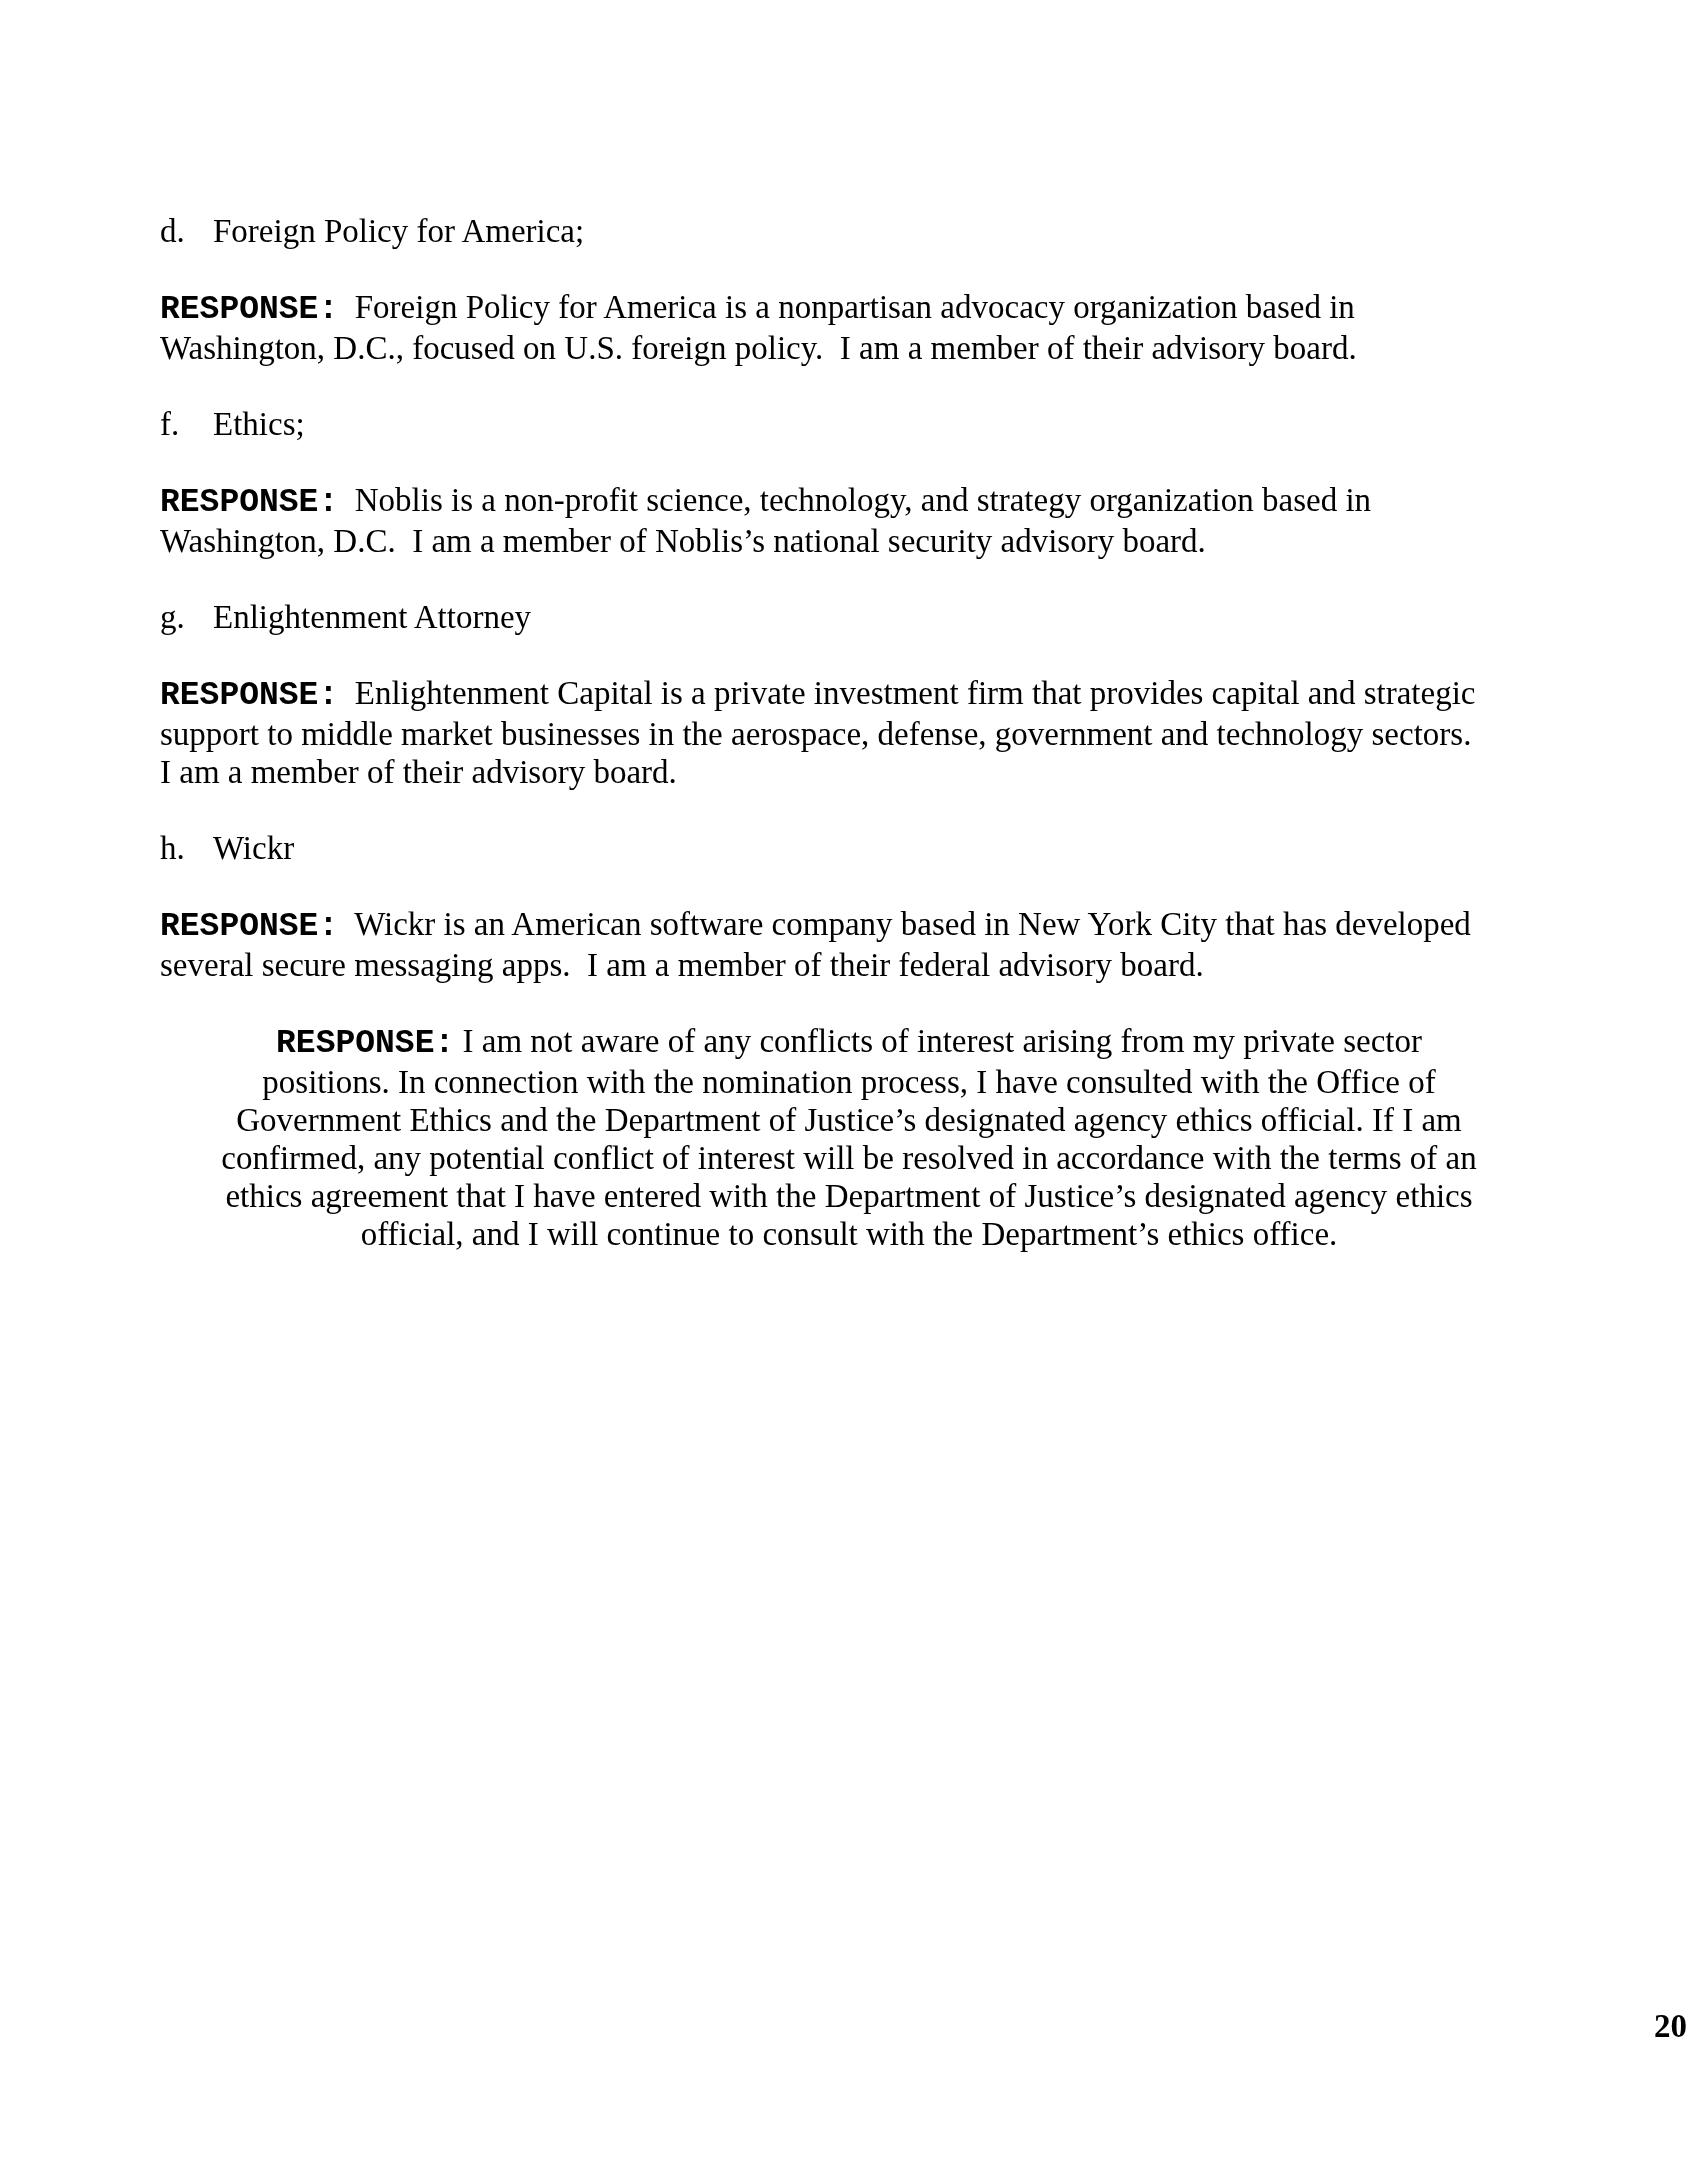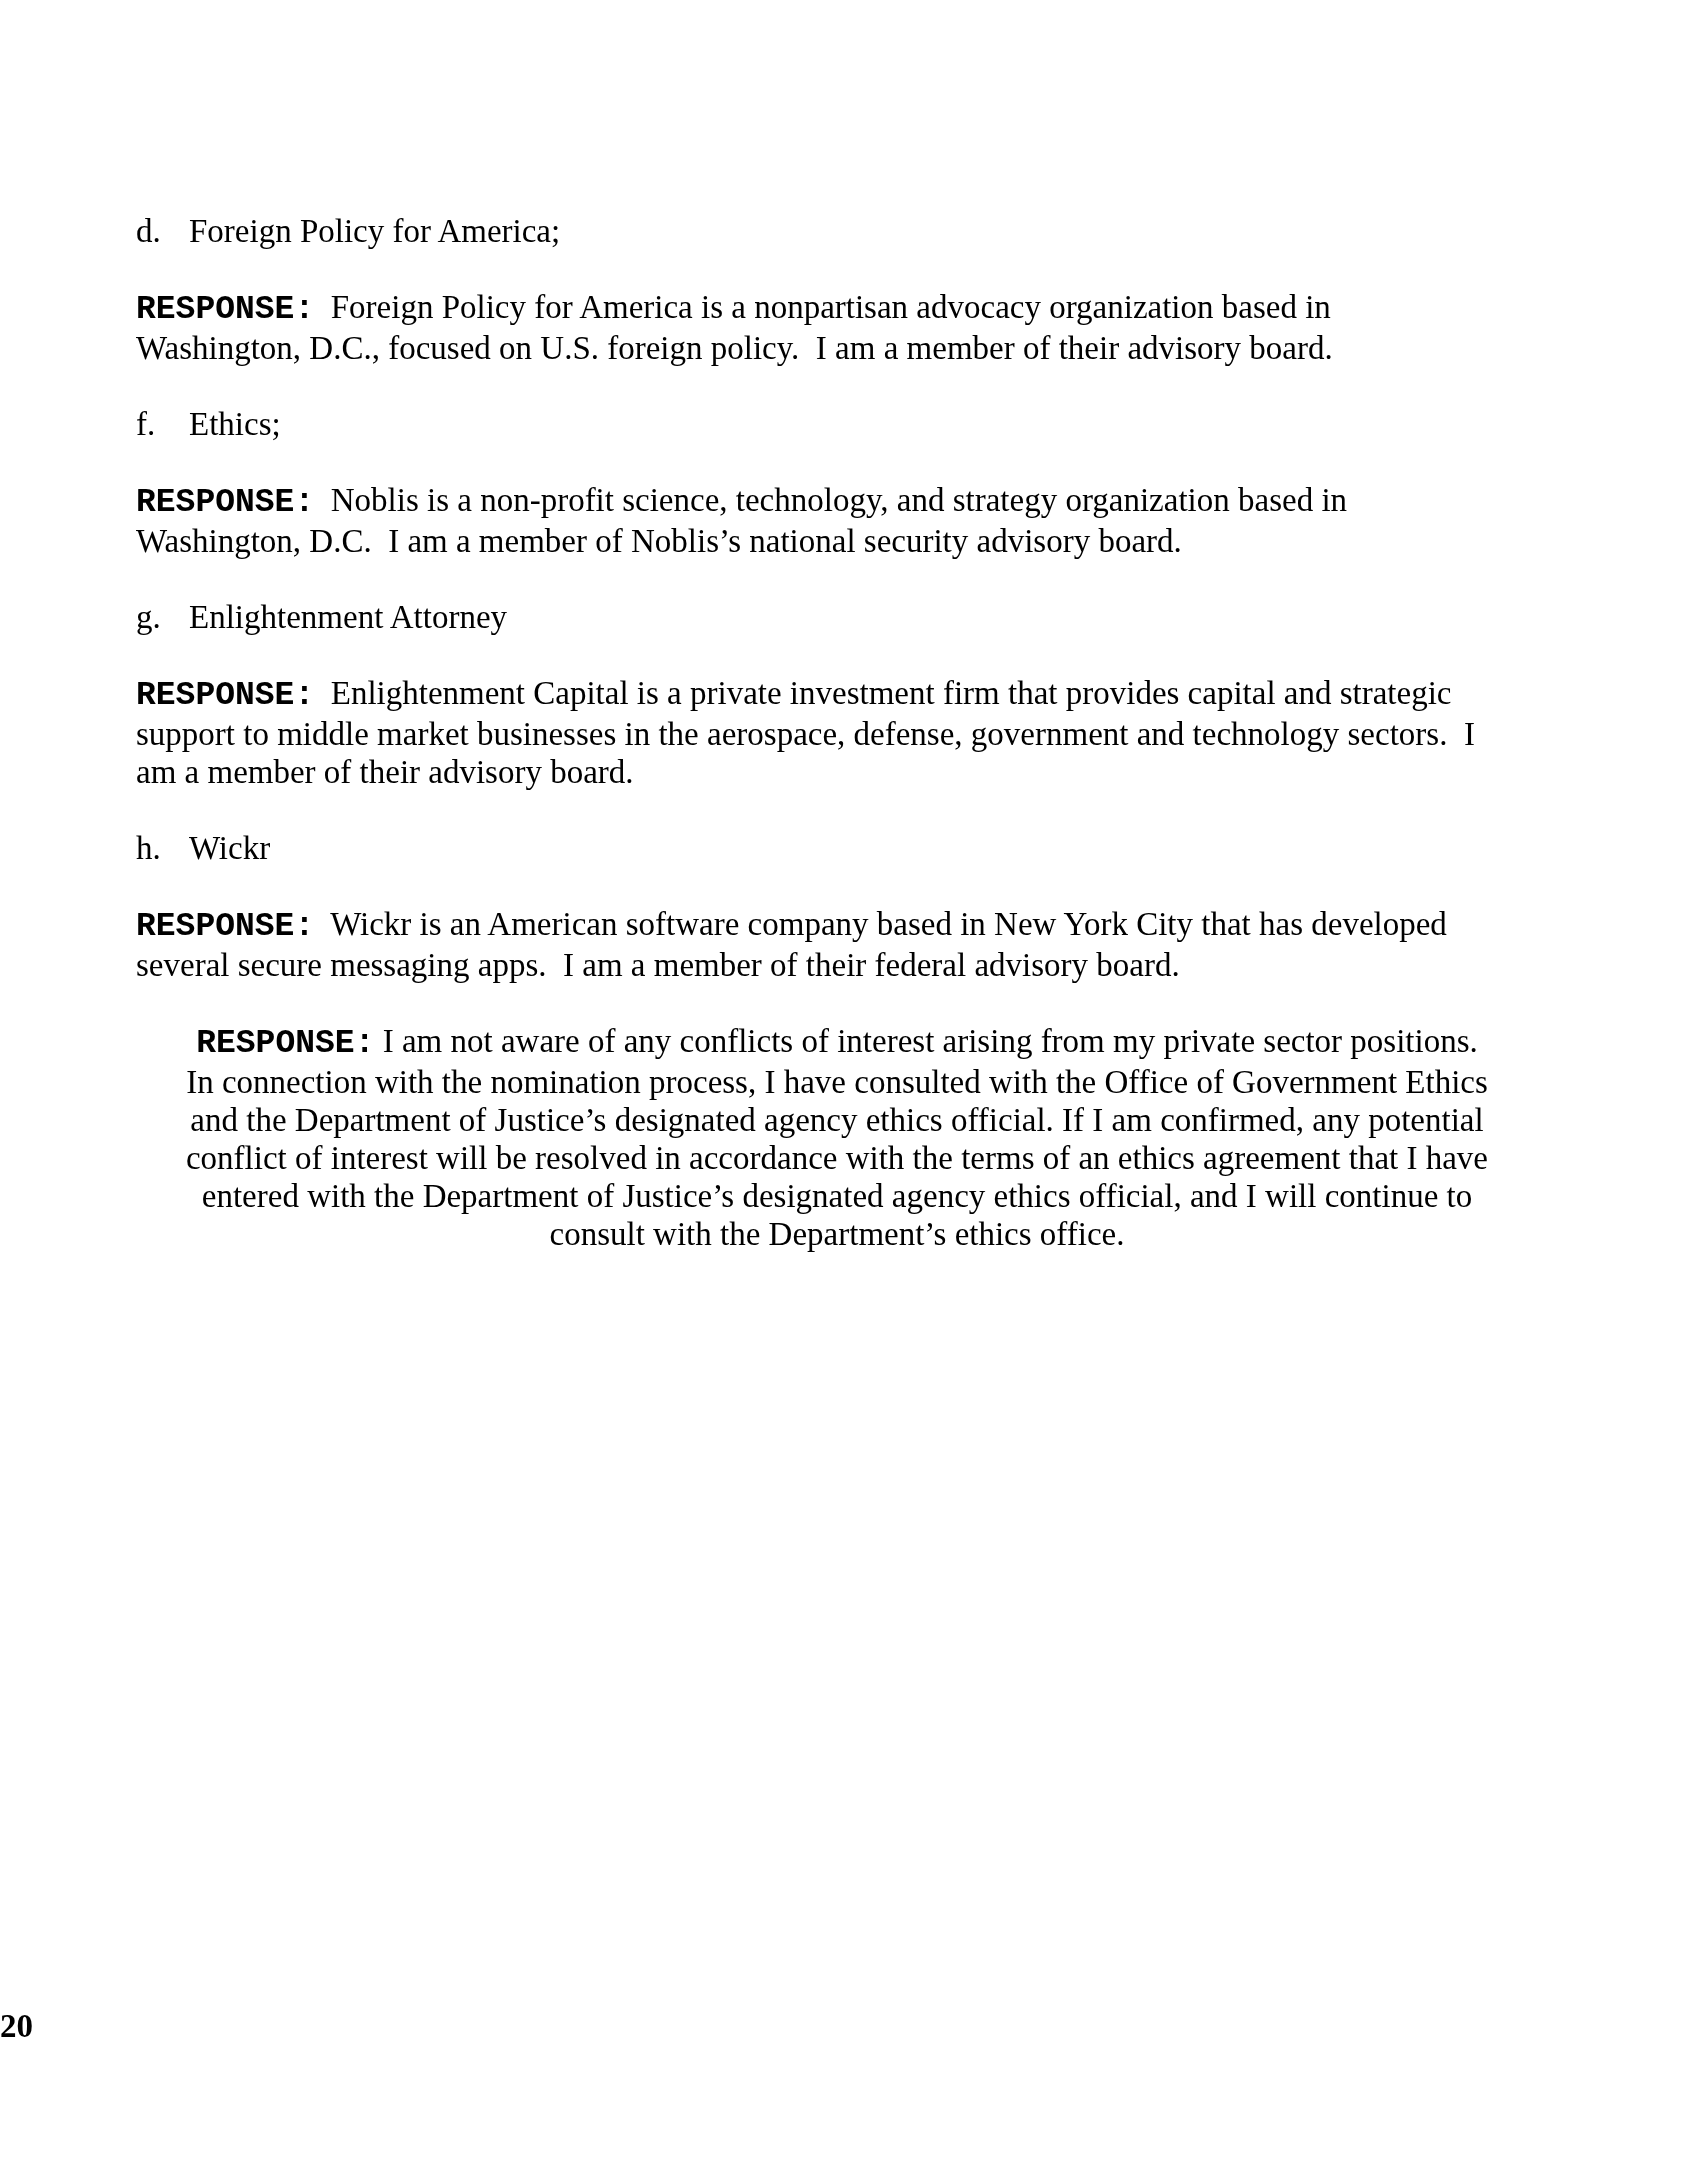--- a/index.html
+++ b/index.html
@@ -12,21 +12,21 @@
     width: 1687px;
     height: 2183px;
     background: #ffffff;
     color: #000000;
     font-family: "Liberation Serif", "DejaVu Serif", serif;
     font-size: 33px;
     line-height: 38px;
     overflow: hidden;
   }
   .content {
-    padding: 212px 198px 0 86px; 
+    padding: 212px 198px 0 110px; 
   }
   p {
     margin: 0;
     text-align: left;
   }
   .list-item {
     margin-left: 50px;   
     margin-top: 38px;    
   }
   .list-item.first {
@@ -54,21 +54,21 @@
     font-family: Liberation Mono, monospace;
   }
   .body-text {
     white-space: pre-wrap; 
   }
   .page-number {
     position: absolute;
     left: 0;
     right: 0;
     top: 2007px;
-    text-align: left;
+    text-align: right;
     font-weight: bold;
   }
 </style>
 </head>
 <body>
 
 <div class="page">
   <div class="content">
 
     <p class="list-item first"><span class="item-label">d.</span><span class="body-text">Foreign Policy for America;</span></p>

